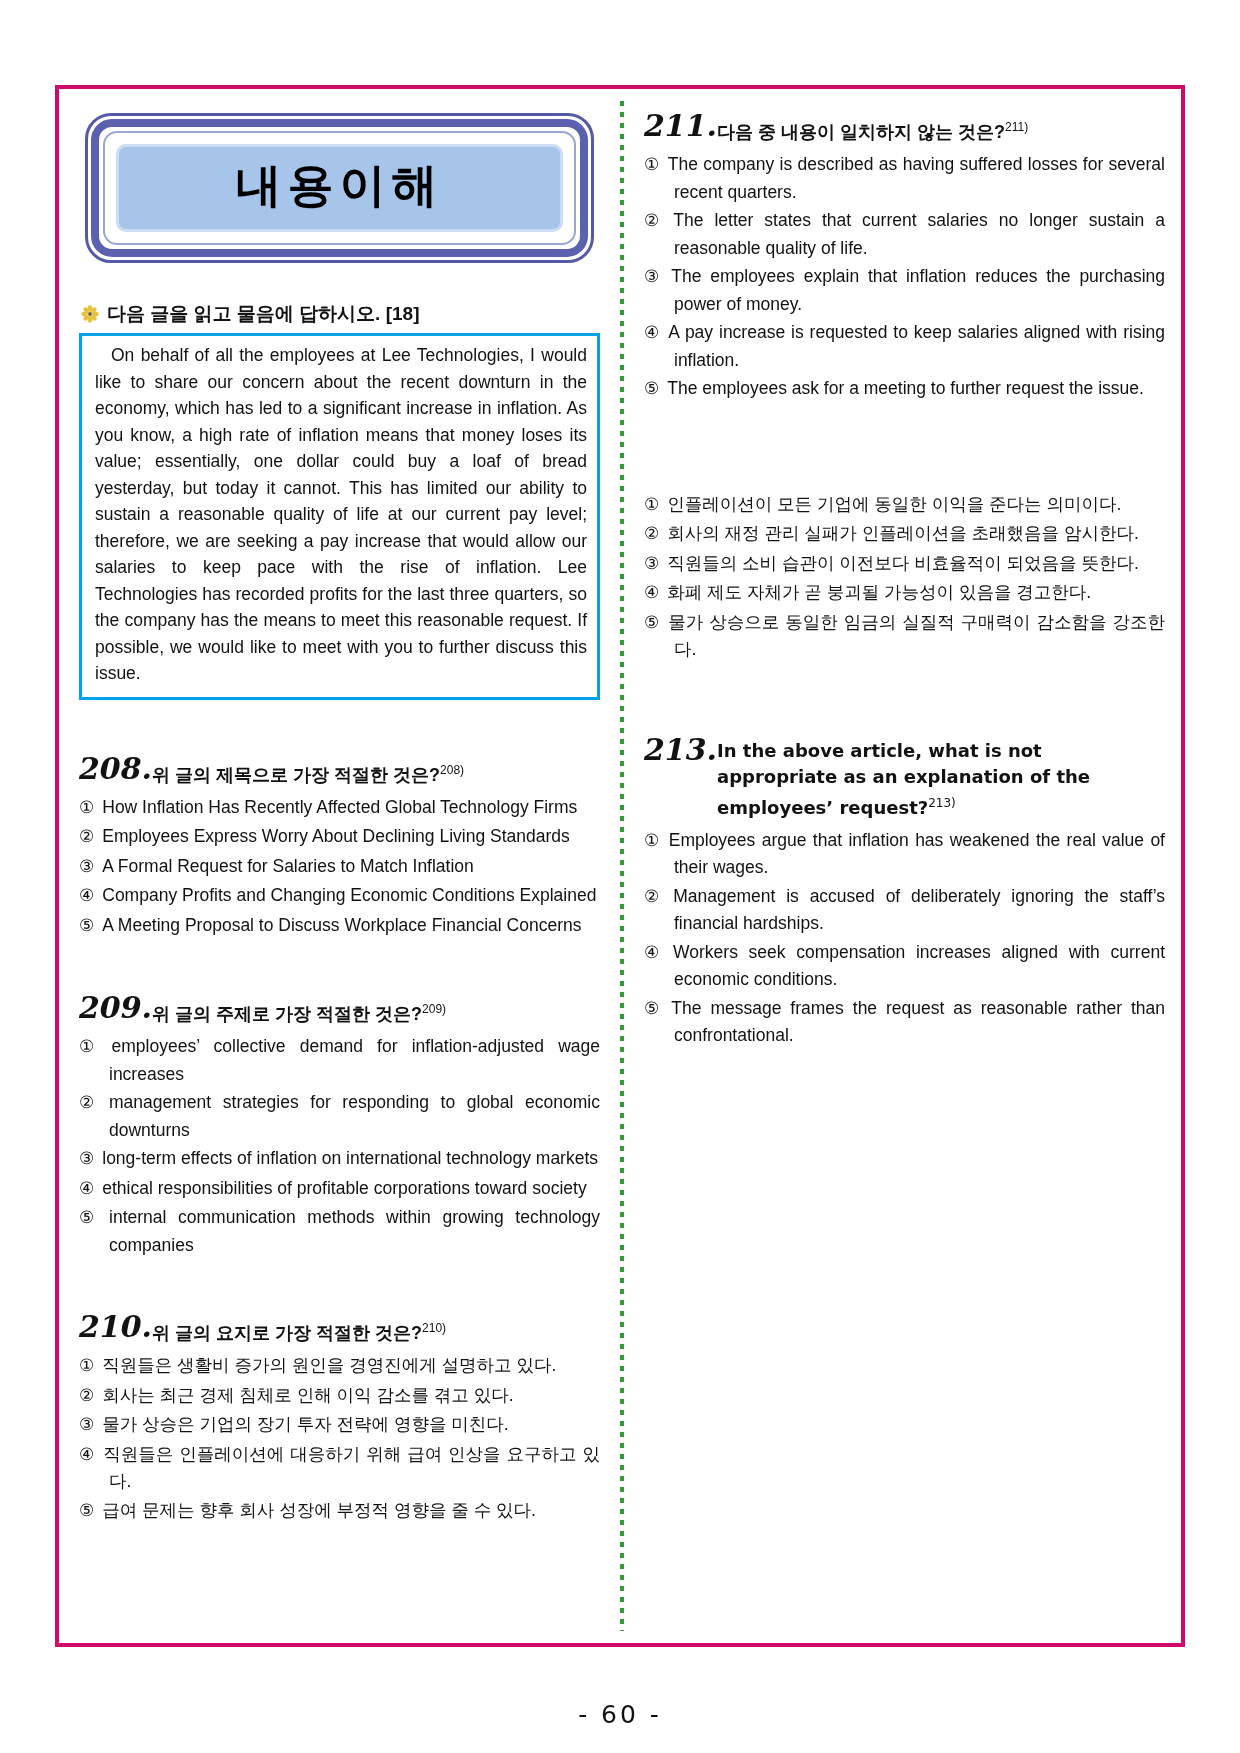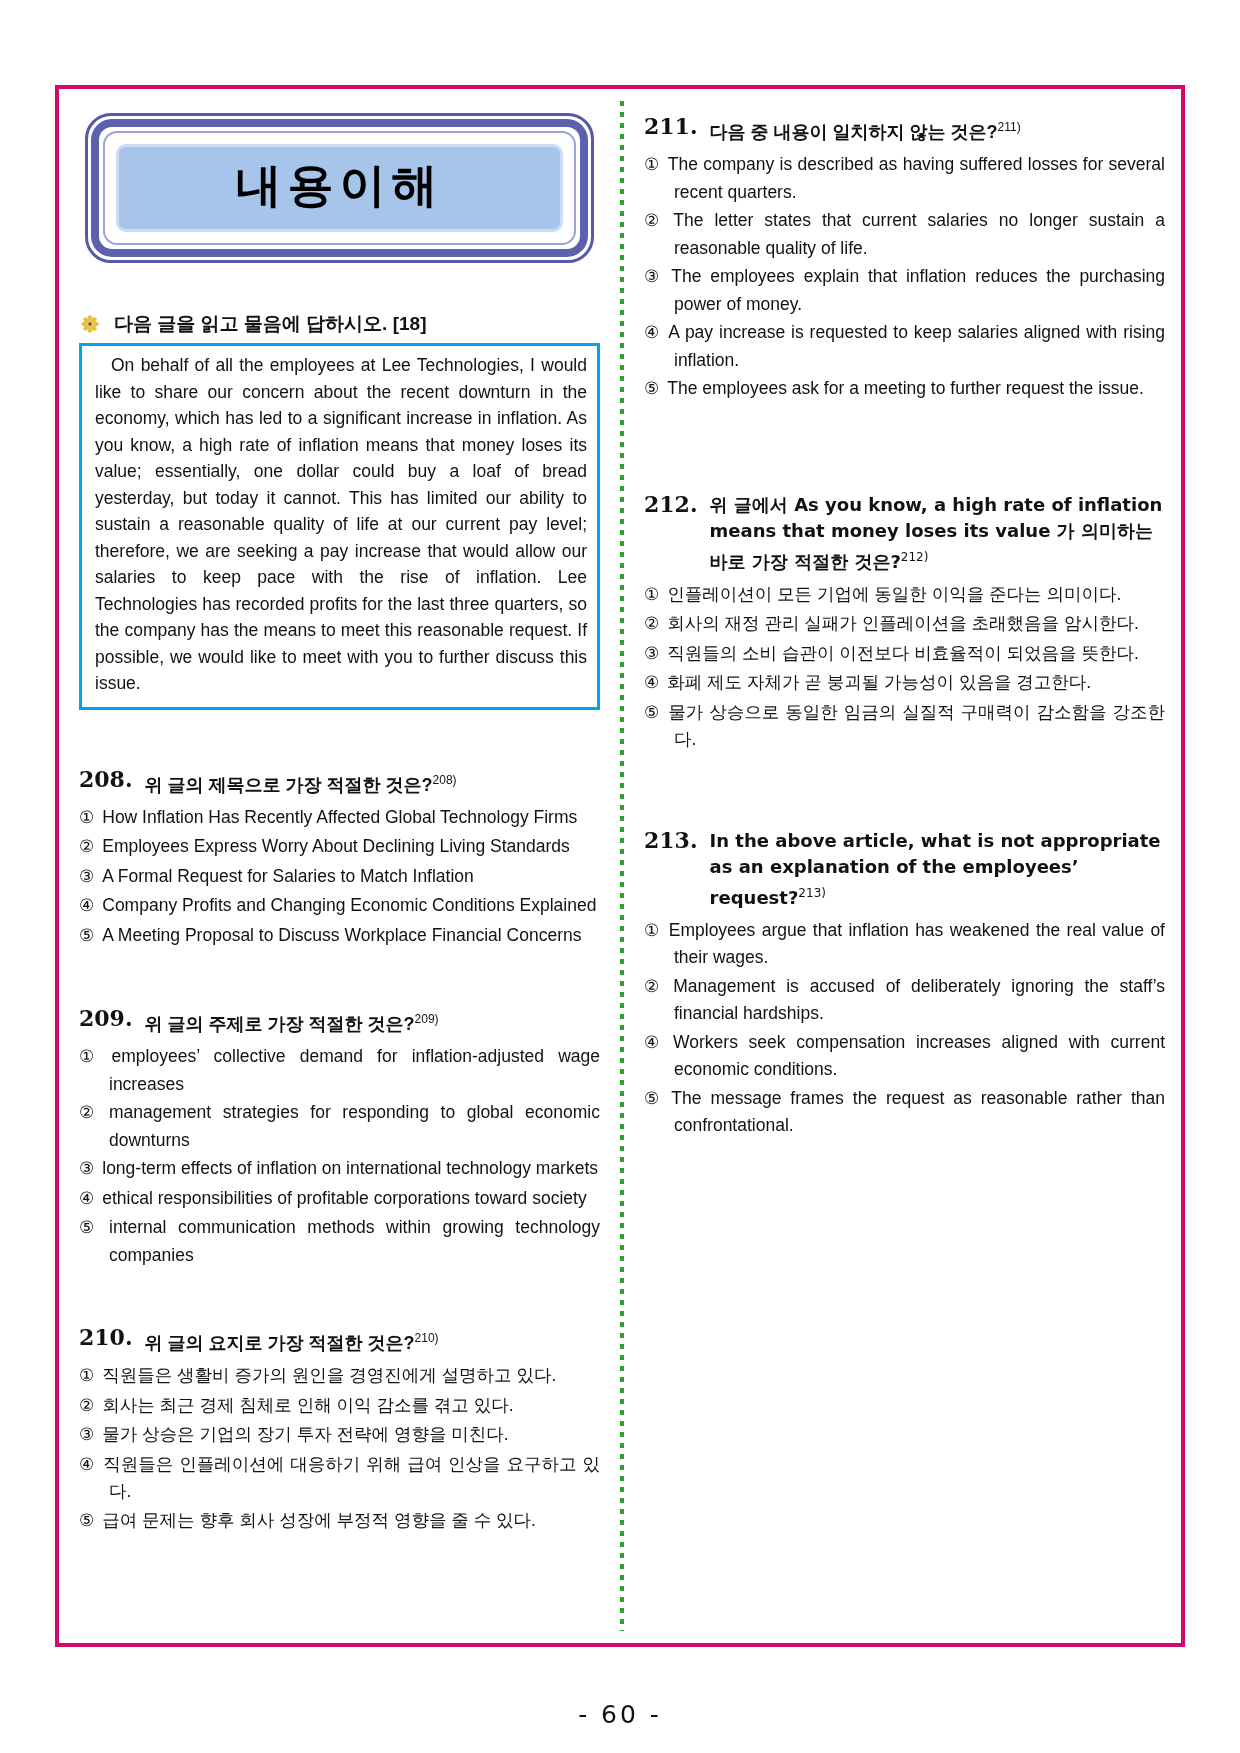--- a/index.html
+++ b/index.html
@@ -52,26 +52,26 @@
   }
   .title-text {
     font-size: 46px;
     font-weight: 800;
     letter-spacing: 6px;
     color: #000000;
   }
 
   
   .instruction {
-    margin: 48px 2px 6px 2px;
+    margin: 38px 2px 6px 2px;
     font-size: 19px;
     font-weight: 700;
     display: flex;
     align-items: center;
-    gap: 15px;
+    gap: 8px;
   }
   .flower { flex: 0 0 auto; display: inline-block; line-height: 0; }
 
   
   .passage-box {
     border: 3px solid #00a3e8;
     padding: 6px 10px 10px 13px;
     margin: 2px 0 0 0;
   }
   .passage {
@@ -81,24 +81,25 @@
     text-indent: 16px;
     margin: 0;
   }
 
   
   .question { margin-top: 56px; }
   .question.first-right { margin-top: 6px; }
   .q-head { display: flex; align-items: flex-start; margin-bottom: 6px; }
   .q-num {
     font-family: "DejaVu Serif", serif;
+    font-style: italic;
     font-weight: 700;
-    font-size: 22px;
+    font-size: 30px;
     line-height: 26px;
-    margin-right: 12px;
+    margin-right: 0;
     white-space: nowrap;
   }
   .q-stem {
     font-size: 18px;
     font-weight: 700;
     line-height: 26px;
     padding-top: 1px;
   }
   .q-stem sup { font-size: 12px; font-weight: 400; text-align: right; }
   .q-stem-round { font-family: "DejaVu Sans", sans-serif; font-weight: 700; }
@@ -217,24 +218,20 @@
             <span class="q-stem"><span>다음 중 내용이 일치하지 않는 것은?</span><sup>211)</sup></span>
           </div>
           <div class="opt"><span class="marker">①</span><span>The company is described as having suffered losses for several recent quarters.</span></div>
           <div class="opt"><span class="marker">②</span><span>The letter states that current salaries no longer sustain a reasonable quality of life.</span></div>
           <div class="opt"><span class="marker">③</span><span>The employees explain that inflation reduces the purchasing power of money.</span></div>
           <div class="opt"><span class="marker">④</span><span>A pay increase is requested to keep salaries aligned with rising inflation.</span></div>
           <div class="opt"><span class="marker">⑤</span><span>The employees ask for a meeting to further request the issue.</span></div>
         </div>
 
         <div class="question" style="margin-top:88px;">
-          <div class="q-head">
-            <span class="q-num">212.</span>
-            <span class="q-stem q-stem-round"><span>위 글에서 As you know, a high rate of inflation means that money loses its value 가 의미하는 바로 가장 적절한 것은?</span><sup>212)</sup></span>
-          </div>
           <div class="opt"><span class="marker">①</span><span>인플레이션이 모든 기업에 동일한 이익을 준다는 의미이다.</span></div>
           <div class="opt"><span class="marker">②</span><span>회사의 재정 관리 실패가 인플레이션을 초래했음을 암시한다.</span></div>
           <div class="opt"><span class="marker">③</span><span>직원들의 소비 습관이 이전보다 비효율적이 되었음을 뜻한다.</span></div>
           <div class="opt"><span class="marker">④</span><span>화폐 제도 자체가 곧 붕괴될 가능성이 있음을 경고한다.</span></div>
           <div class="opt"><span class="marker">⑤</span><span>물가 상승으로 동일한 임금의 실질적 구매력이 감소함을 강조한다.</span></div>
         </div>
 
         <div class="question" style="margin-top:74px;">
           <div class="q-head">
             <span class="q-num">213.</span>

